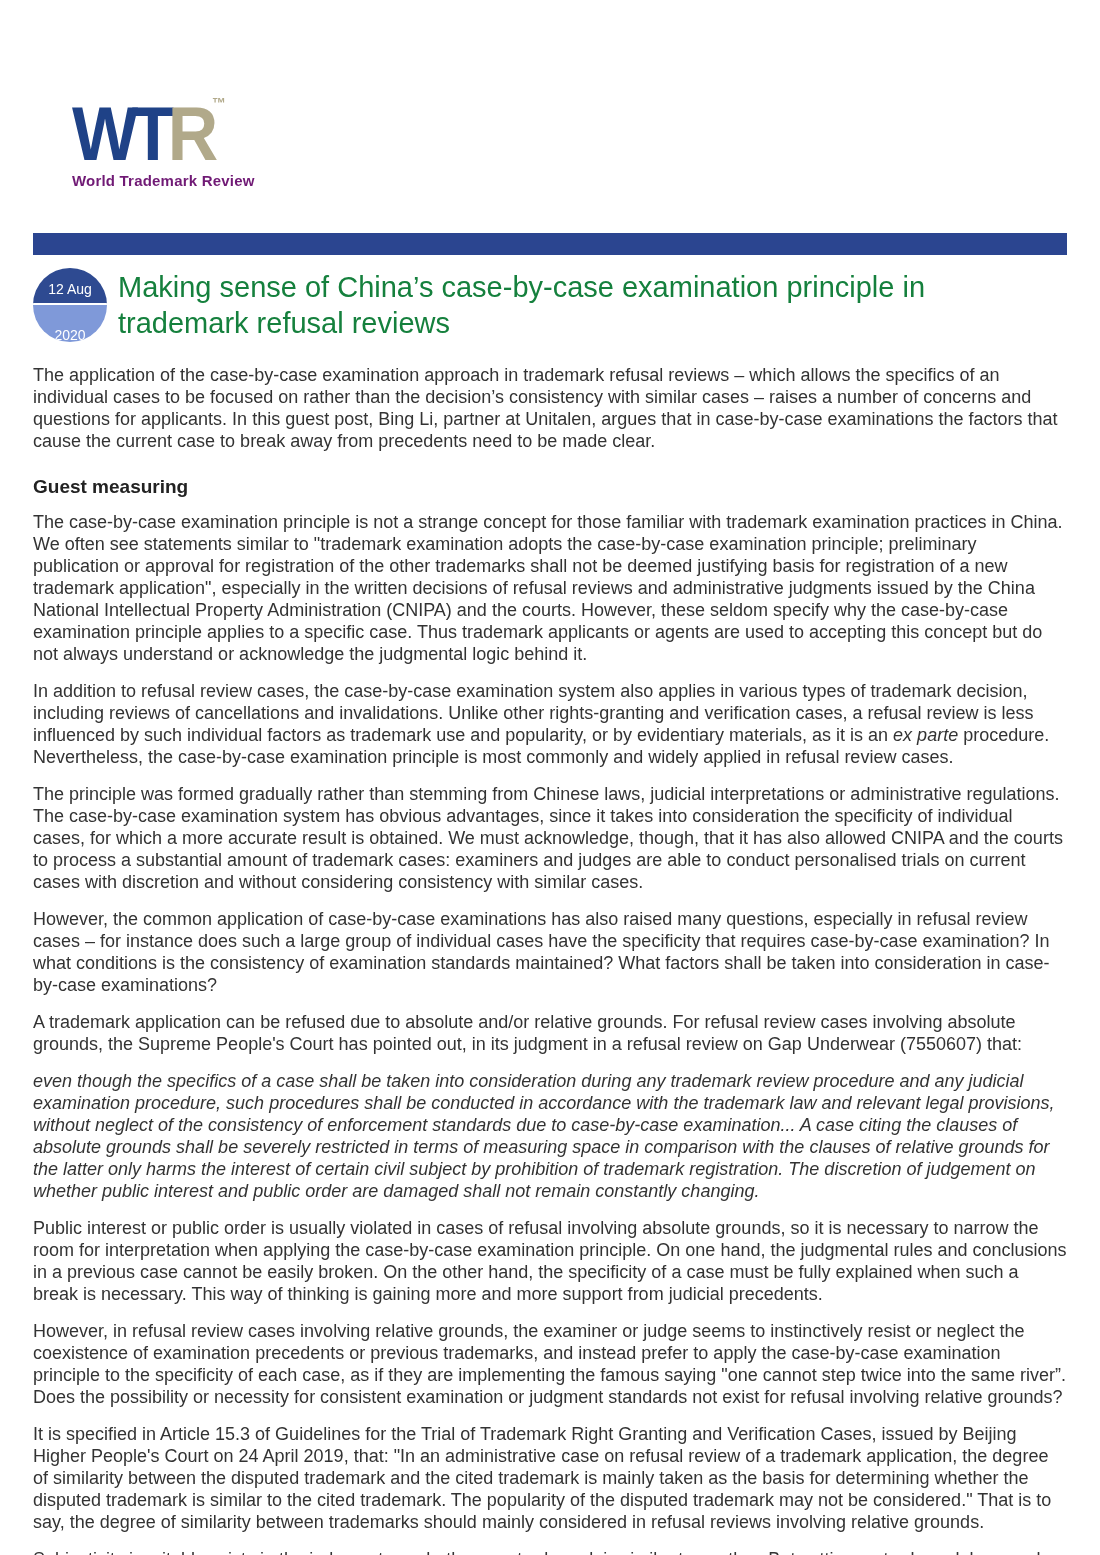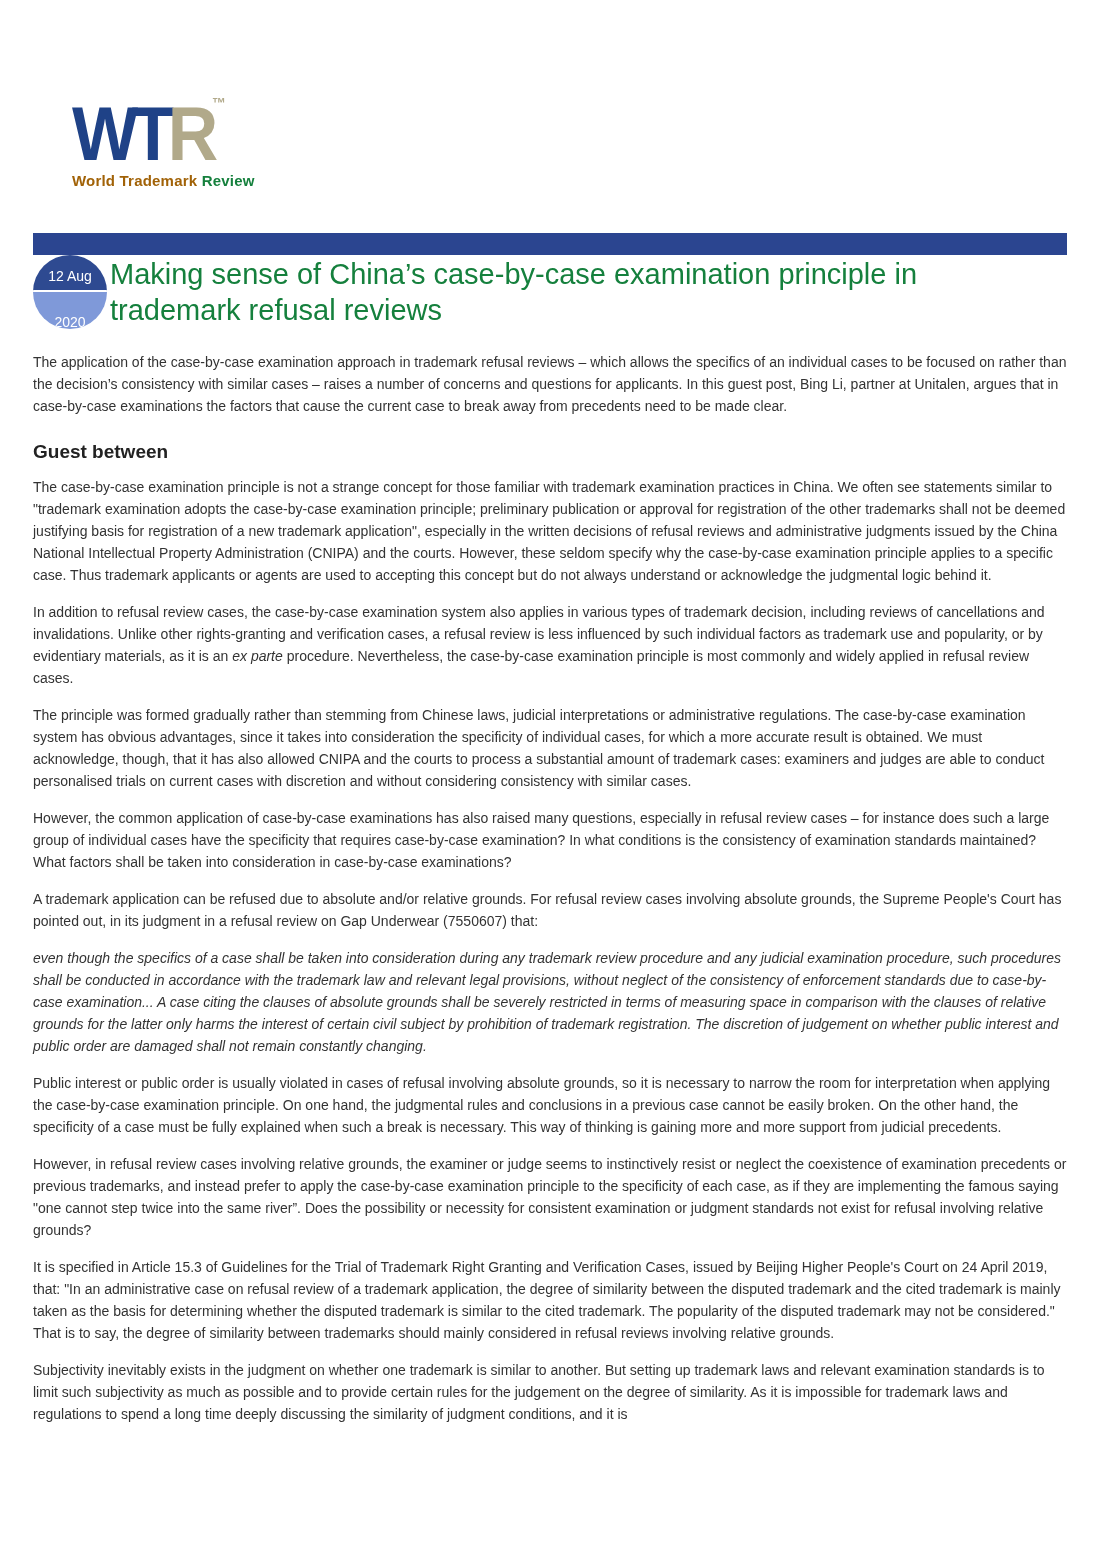--- a/index.html
+++ b/index.html
@@ -27,35 +27,36 @@
   }
   .logo-letters .blue { color: #1f4287; }
   .logo-letters .tan  { color: #b1a98a; }
   .logo-letters .tm   { font-size: 15px; letter-spacing: 0; vertical-align: 52px; color: #b1a98a; }
   .logo-word {
     font-weight: bold;
     font-size: 15px;
     margin-top: 4px;
     letter-spacing: 0.2px;
   }
-  .logo-word .blue { color: #a16207; }
-  .logo-word .tan  { color: #15803d; }
+  .logo-word .blue { color: #701a75; }
+  .logo-word .tan  { color: #701a75; }
 
   
   .top-bar {
     height: 22px;
     background: #2b4590;
     margin-top: 43px;
   }
 
   
   .article-header {
     display: flex;
     align-items: flex-end;
-    gap: 3px;
+    gap: 11px;
+    margin-top: 13px;
   }
   .date-badge {
     width: 74px;
     height: 74px;
     border-radius: 50%;
     overflow: hidden;
     flex-shrink: 0;
     user-select: none;
   }
   .date-badge .half {
@@ -75,21 +76,21 @@
     font-weight: 400;
     color: #15803d;
     line-height: 1.24;
     max-width: 900px;
   }
 
   
   .article-body { margin-top: 22px; }
   .article-body p {
     margin: 0 0 15px 0;
-    font-size: 14px;
+    font-size: 18px;
     line-height: 22px;
   }
   .article-body p.quote { font-style: italic; }
   .article-body h2 {
     font-size: 19px;
     color: #222222;
     margin: 24px 0 13px 0;
   }
   .article-body h3 {
     font-size: 15.5px;
@@ -113,21 +114,21 @@
   <div class="article-header">
     <div class="date-badge">
       <div class="half top">12 Aug</div>
       <div class="half bottom">2020</div>
     </div>
     <h1 class="article-title">Making sense of China’s case-by-case examination principle in trademark refusal reviews</h1>
   </div>
 
   <div class="article-body">
       <p><span>The application of the case-by-case examination approach in trademark refusal reviews – which allows the specifics of an individual cases to be focused on rather than the decision’s consistency with similar cases – raises a number of concerns and questions for applicants. In this guest post, Bing Li, partner at Unitalen, argues that in case-by-case examinations the factors that cause the current case to break away from precedents need to be made clear.</span></p>
-      <h2><span>Guest between</span></h2>
+      <h2><span>Guest measuring</span></h2>
       <p><span>The case-by-case examination principle is not a strange concept for those familiar with trademark examination practices in China. We often see statements similar to "trademark examination adopts the case-by-case examination principle; preliminary publication or approval for registration of the other trademarks shall not be deemed justifying basis for registration of a new trademark application", especially in the written decisions of refusal reviews and administrative judgments issued by the China National Intellectual Property Administration (CNIPA) and the courts. However, these seldom specify why the case-by-case examination principle applies to a specific case. Thus trademark applicants or agents are used to accepting this concept but do not always understand or acknowledge the judgmental logic behind it.</span></p>
       <p><span>In addition to  refusal review cases, the case-by-case examination system also applies in various types of trademark decision, including reviews of cancellations and invalidations. Unlike other rights-granting and verification cases, a refusal review is less influenced by such individual factors as trademark use and popularity, or by evidentiary materials, as it is an </span><em>ex parte</em><span> procedure. Nevertheless, the case-by-case examination principle is most commonly and widely applied in refusal review cases.</span></p>
       <p><span>The principle was formed gradually rather than stemming from Chinese laws, judicial interpretations or administrative regulations. The case-by-case examination system has obvious advantages, since it takes into consideration the specificity of individual cases, for which a more accurate result is obtained. We must acknowledge, though, that it has also allowed CNIPA and the courts to process a substantial amount of trademark cases: examiners and judges are able to conduct personalised trials on current cases with discretion and without considering consistency with similar cases.</span></p>
       <p><span>However, the common application of case-by-case examinations has also raised many questions, especially in refusal review cases – for instance does such a large group of individual cases have the specificity that requires case-by-case examination? In what conditions is the consistency of examination standards maintained? What factors shall be taken into consideration in case-by-case examinations?</span></p>
       <p><span>A trademark application can be refused due to absolute and/or relative grounds. For refusal review cases involving absolute grounds, the Supreme People's Court has pointed out, in its judgment in a refusal review on Gap Underwear (7550607) that:</span></p>
       <p class="quote"><span>even though the specifics of a case shall be taken into consideration during any trademark review procedure and any judicial examination procedure, such procedures shall be conducted in accordance with the trademark law and relevant legal provisions, without neglect of the consistency of enforcement standards due to case-by-case examination... A case citing the clauses of absolute grounds shall be severely restricted in terms of measuring space in comparison with the clauses of relative grounds for the latter only harms the interest of certain civil subject by prohibition of trademark registration. The discretion of judgement on whether public interest and public order are damaged shall not remain constantly changing.</span></p>
       <p><span>Public interest or public order is usually violated in cases of refusal involving absolute grounds, so it is necessary to narrow the room for interpretation when applying the case-by-case examination principle. On one hand, the judgmental rules and conclusions in a previous case cannot be easily broken. On the other hand, the specificity of a case must be fully explained when such a break is necessary. This way of thinking is gaining more and more support from judicial precedents.</span></p>
       <p><span>However, in refusal review cases involving relative grounds, the examiner or judge seems to instinctively resist or neglect the coexistence of examination precedents or previous trademarks, and instead prefer to apply the case-by-case examination principle to the specificity of each case, as if they are implementing the famous saying "one cannot step twice into the same river”. Does the possibility or necessity for consistent examination or judgment standards not exist for refusal involving relative grounds?</span></p>
       <p><span>It is specified in Article 15.3 of Guidelines for the Trial of Trademark Right Granting and Verification Cases, issued by Beijing Higher People's Court on 24 April 2019, that: "In an administrative case on refusal review of a trademark application, the degree of similarity between the disputed trademark and the cited trademark is mainly taken as the basis for determining whether the disputed trademark is similar to the cited trademark. The popularity of the disputed trademark may not be considered." That is to say, the degree of similarity between trademarks should mainly considered in refusal reviews involving relative grounds.</span></p>
       <p><span>Subjectivity inevitably exists in the judgment on whether one trademark is similar to another. But setting up trademark laws and relevant examination standards is to limit such subjectivity as much as possible and to provide certain rules for the judgement on the degree of similarity. As it is impossible for trademark laws and regulations to spend a long time deeply discussing the similarity of judgment conditions, and it is</span></p>

